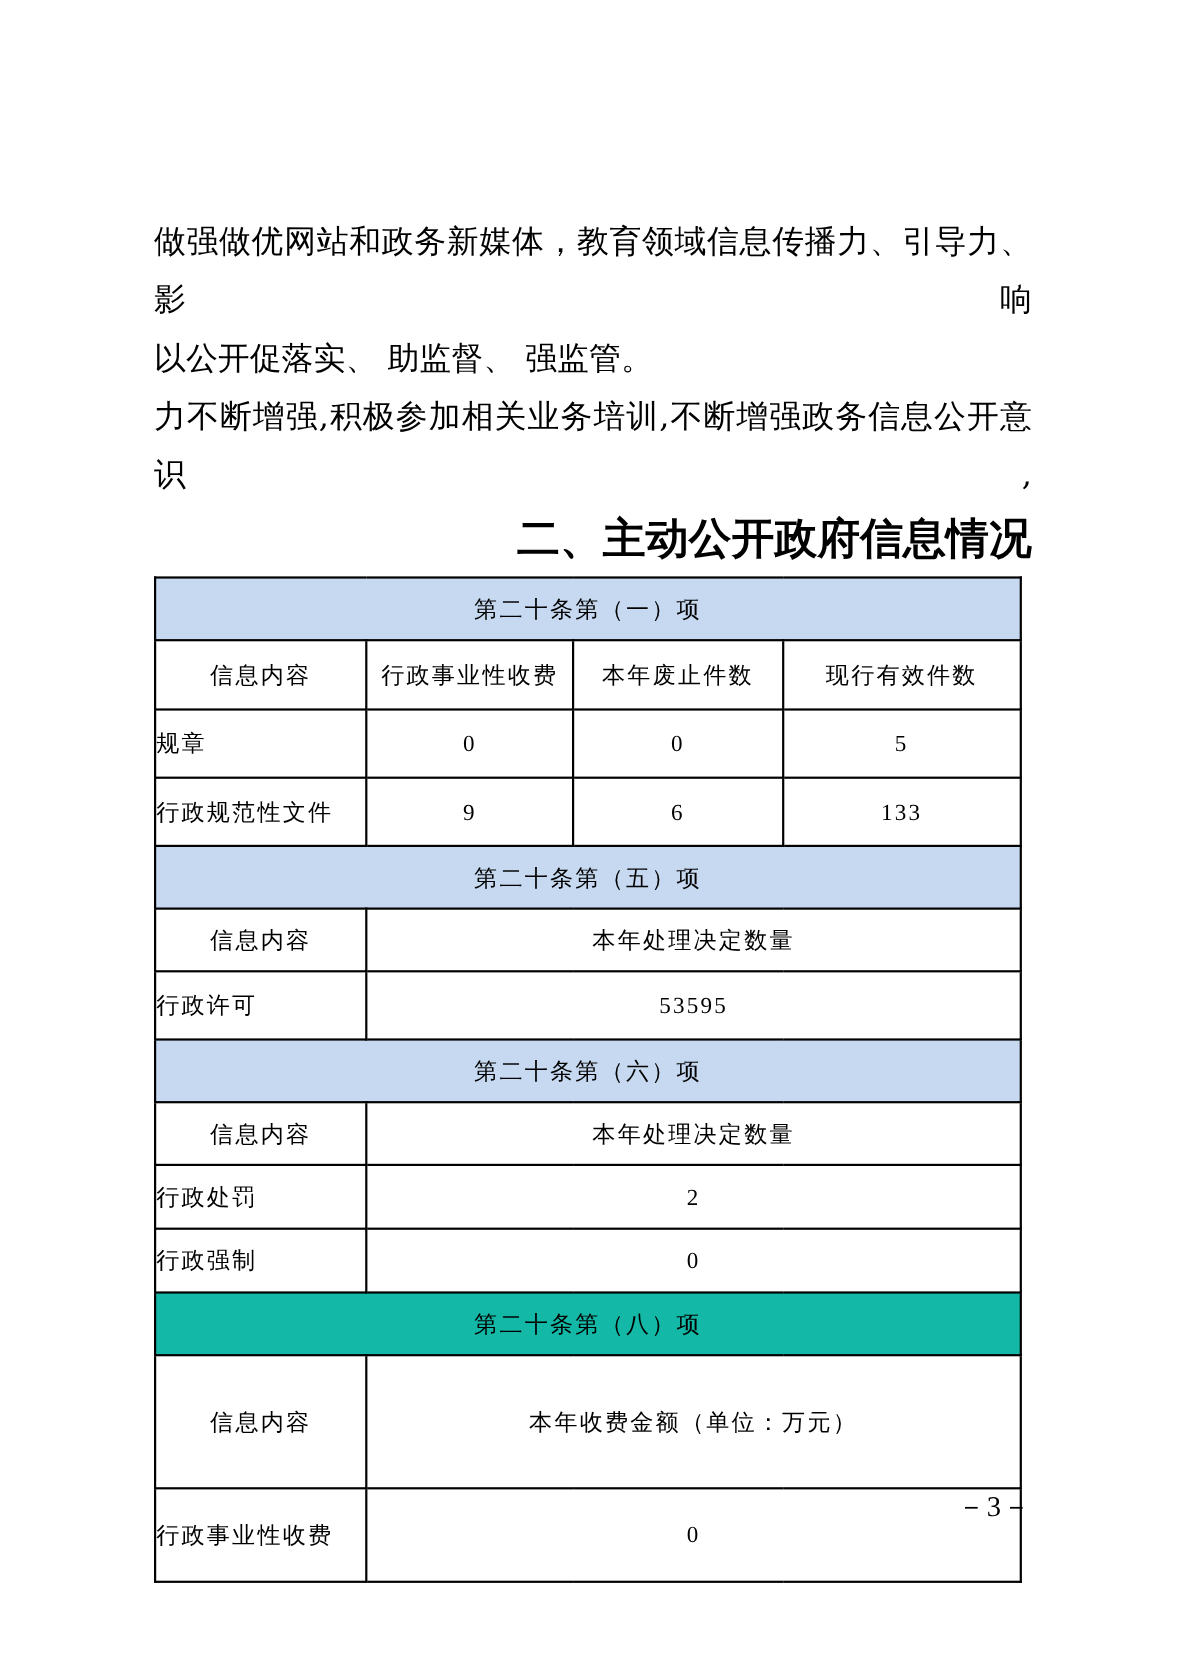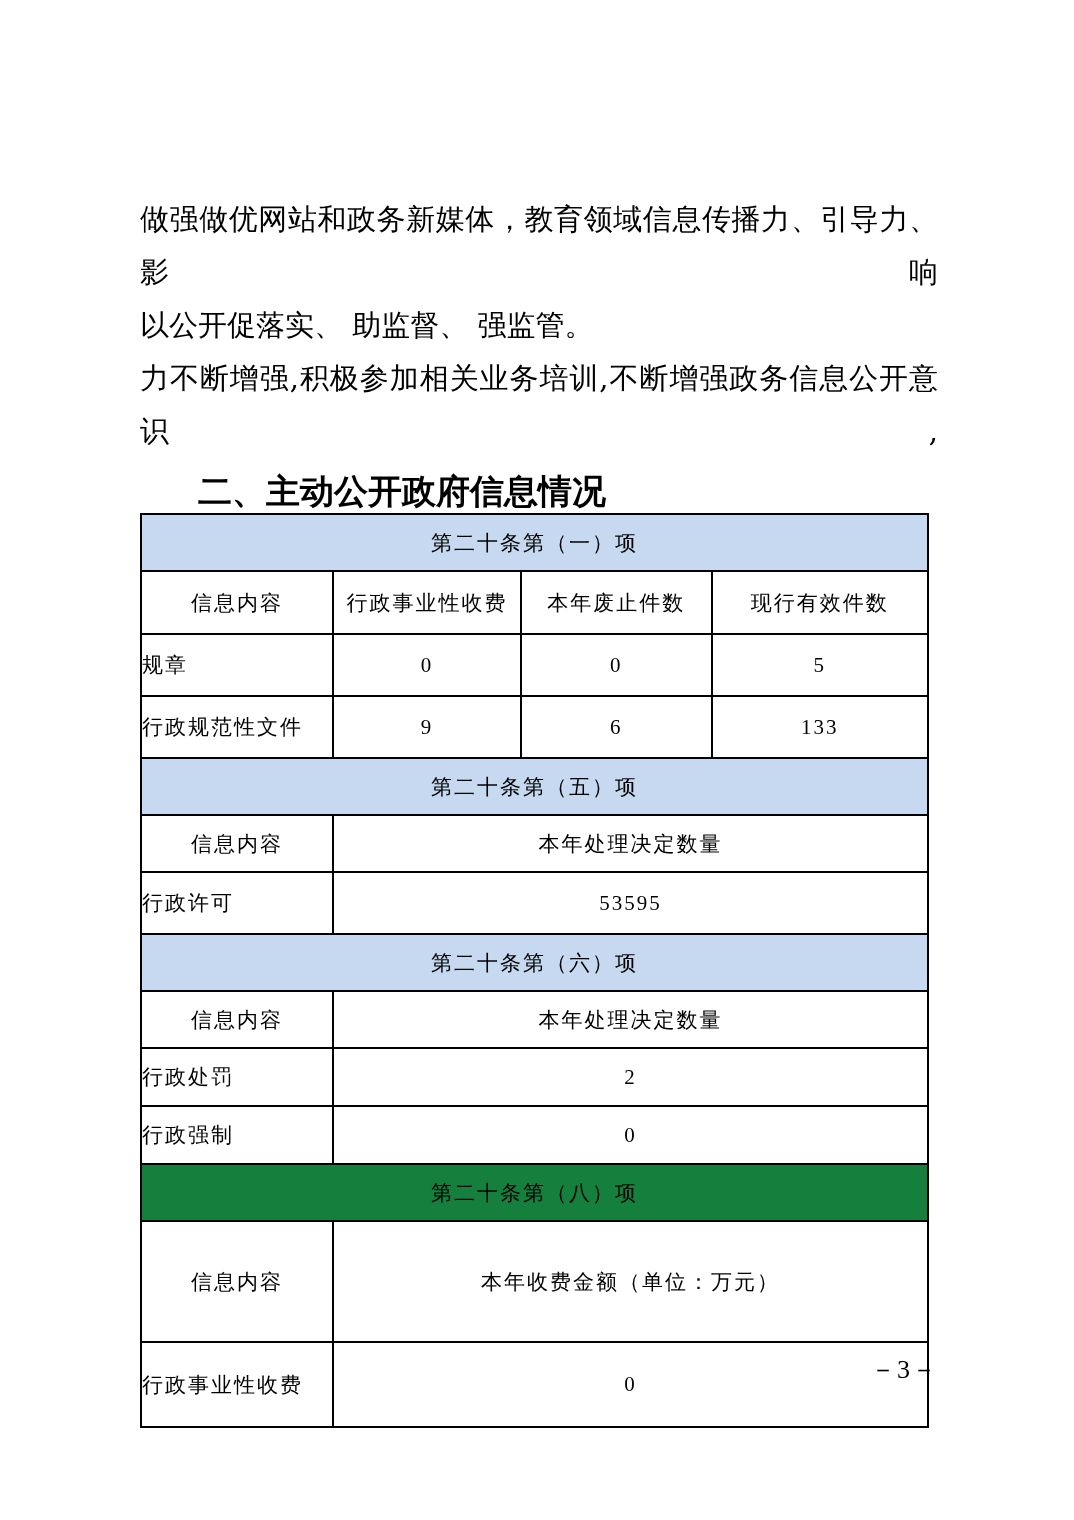--- a/index.html
+++ b/index.html
@@ -25,28 +25,29 @@
   .jl {
     text-align: justify;
     text-align-last: justify;
     white-space: normal;
   }
   .heading {
     margin-top: 11px;
     padding-left: 58px;
     font-family: "DejaVu Sans", "Liberation Sans", sans-serif;
     font-weight: bold;
-    font-size: 34px;
+    font-size: 39px;
     line-height: 44px;
+    text-align: right;
   }
   table.report {
     border-collapse: collapse;
     table-layout: fixed;
     width: 789px;
-    margin-top: 0;
+    margin-top: 11px;
   }
   table.report td {
     border: 2px solid #000;
     font-size: 21px;
     letter-spacing: 2px;
     padding: 0;
     vertical-align: middle;
   }
   tr.sec td {
     text-align: center;
@@ -139,21 +140,21 @@
     <tr class="h-data2">
       <td class="l">行政处罚</td>
       <td colspan="3" class="num">2</td>
     </tr>
     <tr class="h-data2">
       <td class="l">行政强制</td>
       <td colspan="3" class="num">0</td>
     </tr>
 
     <tr class="sec h-sec">
-      <td colspan="4" style="background: #15803d;">第二十条第（八）项</td>
+      <td colspan="4" style="background: #14b8a6;">第二十条第（八）项</td>
     </tr>
     <tr class="h-tall">
       <td class="c">信息内容</td>
       <td colspan="3" class="c">本年收费金额（单位：万元）</td>
     </tr>
     <tr class="h-tall2">
       <td class="l">行政事业性收费</td>
       <td colspan="3" class="num">0</td>
     </tr>
   </tbody>

